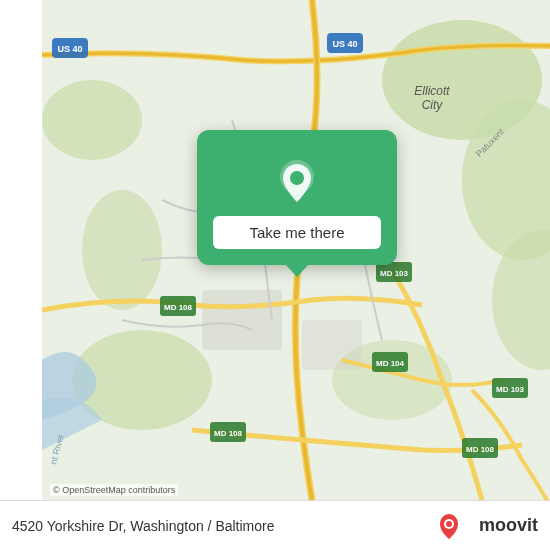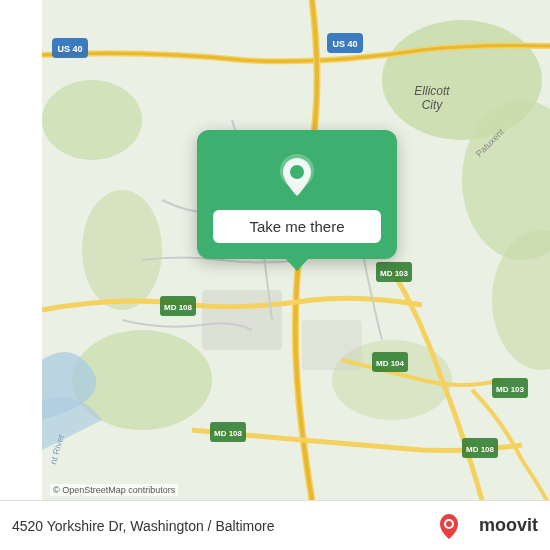--- a/index.html
+++ b/index.html
@@ -29,21 +29,21 @@
       top: 0; left: 0;
     }
 
     #popup-card {
       position: absolute;
       top: 130px;
       left: 155px;
       width: 200px;
       background: #3daf6e;
       border-radius: 12px;
-      padding: 22px 16px 16px;
+      padding: 28px 16px 16px;
       display: flex;
       flex-direction: column;
       align-items: center;
       box-shadow: 0 4px 16px rgba(0,0,0,0.25);
       z-index: 10;
     }
 
     #popup-card::after {
       content: '';
       position: absolute;

